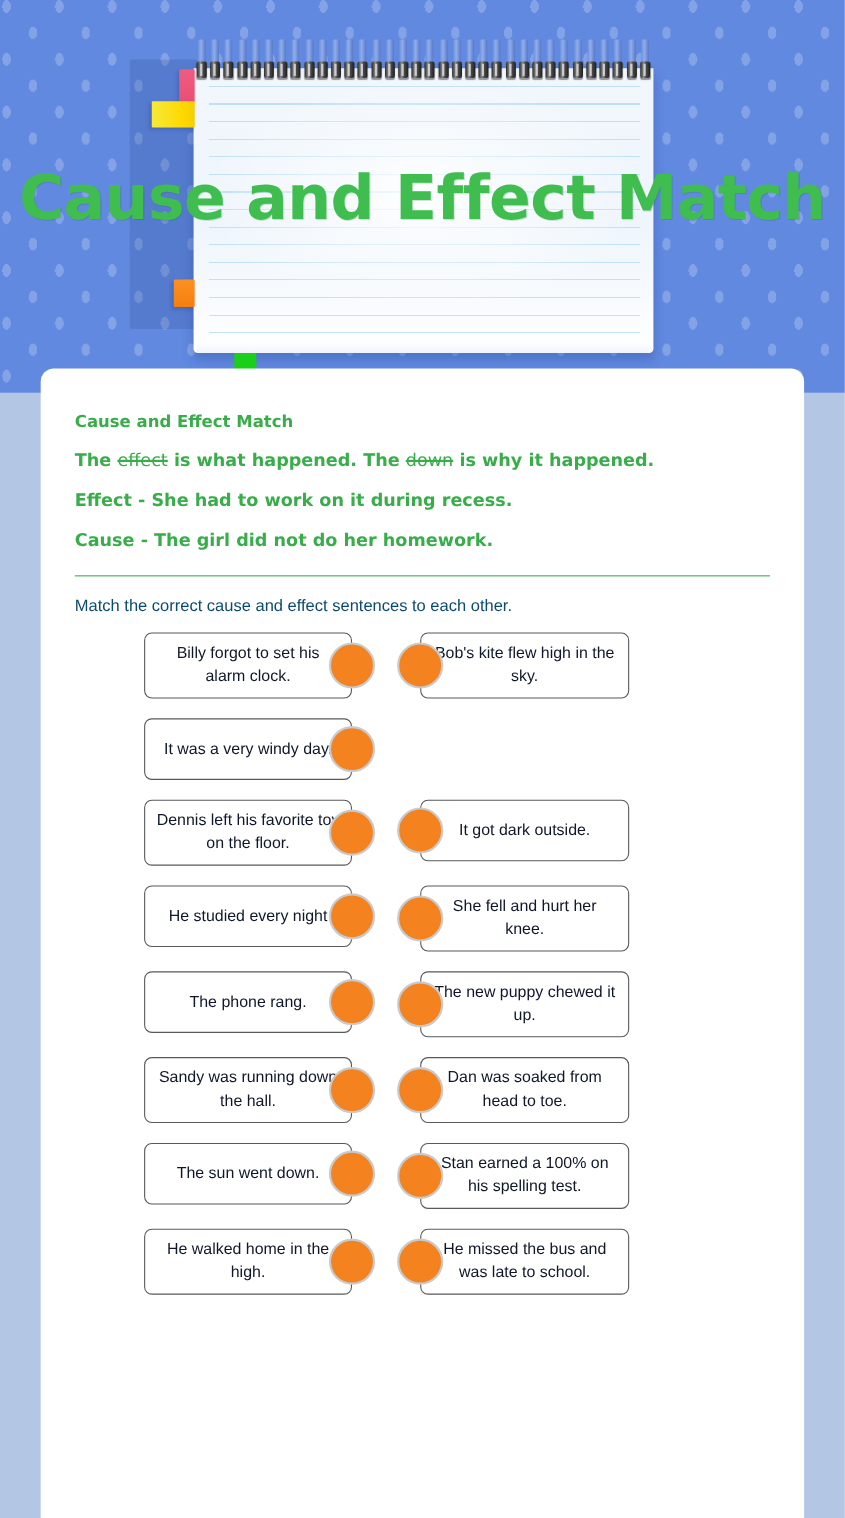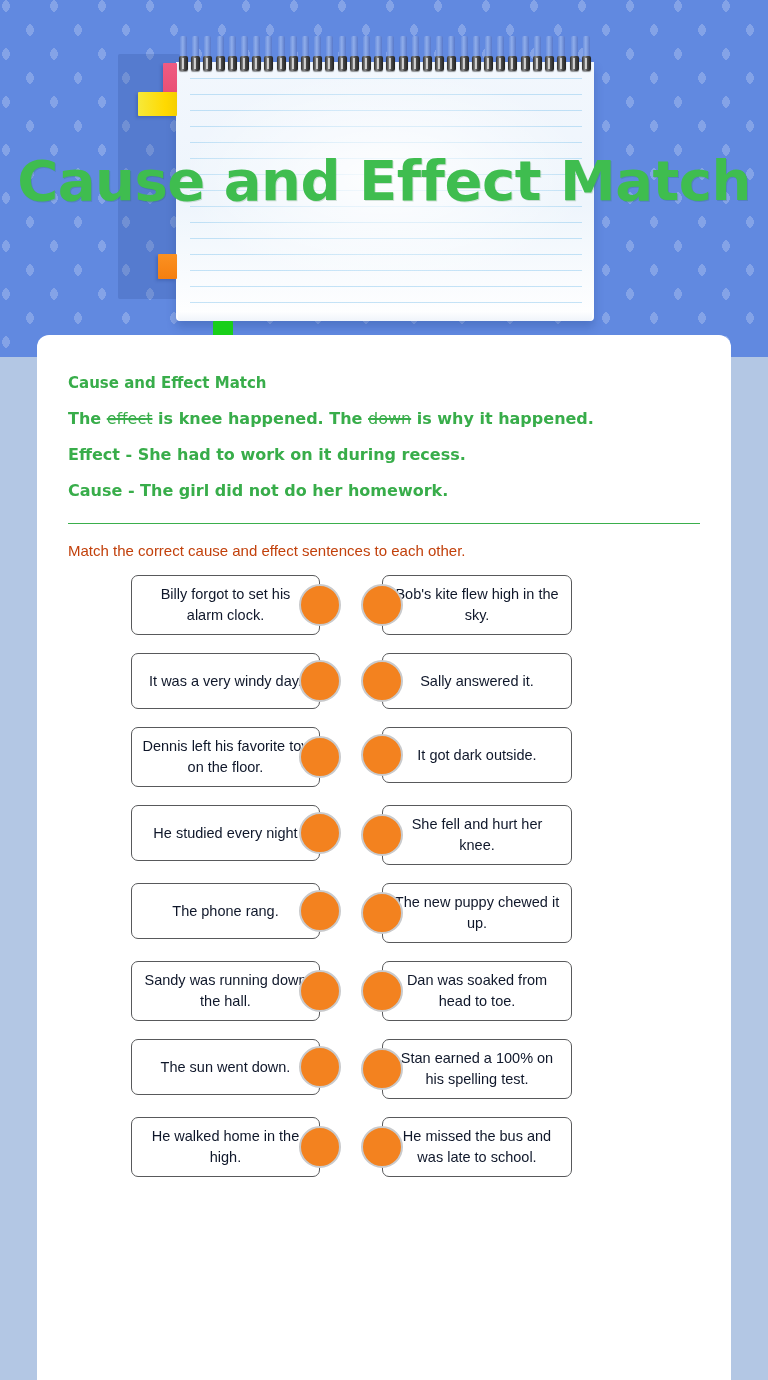--- a/index.html
+++ b/index.html
@@ -193,21 +193,21 @@
     height: 0;
     border: 0;
     border-top: 1px solid #3aaf4c;
     width: 632px;
   }
 
   #instructions {
     margin-top: 18px;
     font-family: "Liberation Sans", sans-serif;
     font-size: 15px;
-    color: #c2410c;
+    color: #0c4a6e;
   }
 
   
   #match-list {
     margin-top: 16px;
     position: relative;
   }
   .match-row {
     position: relative;
     display: flex;
@@ -428,21 +428,21 @@
 </div>
 
 <div class="tab" id="tab-green"></div>
 
 <div id="worksheet-title">Cause and Effect Match</div>
 
 <div id="content-panel">
 
   <div class="green-line heading">Cause and Effect Match</div>
 
-  <div class="green-line"><span>The </span><span class="strong">effect</span><span> is knee happened. The </span><span class="strong">down</span><span> is why it happened.</span></div>
+  <div class="green-line"><span>The </span><span class="strong">effect</span><span> is what happened. The </span><span class="strong">down</span><span> is why it happened.</span></div>
 
   <div class="green-line">Effect - She had to work on it during recess.</div>
   <div class="green-line">Cause - The girl did not do her homework.</div>
 
   <hr id="rule-divider">
 
   <div id="instructions">Match the correct cause and effect sentences to each other.</div>
 
   <div id="match-list">
       <div class="match-row">
@@ -459,26 +459,20 @@
           </div>
         </div>
       </div>
       <div class="match-row">
         <div class="card-slot-left">
           <div class="card">
             <span>It was a very windy day.</span>
             <div class="dot right-edge"></div>
           </div>
         </div>
-        <div class="card-slot-right">
-          <div class="card">
-            <span>Sally answered it.</span>
-            <div class="dot left-edge"></div>
-          </div>
-        </div>
       </div>
       <div class="match-row">
         <div class="card-slot-left">
           <div class="card">
             <span>Dennis left his favorite toy on the floor.</span>
             <div class="dot right-edge"></div>
           </div>
         </div>
         <div class="card-slot-right">
           <div class="card">

